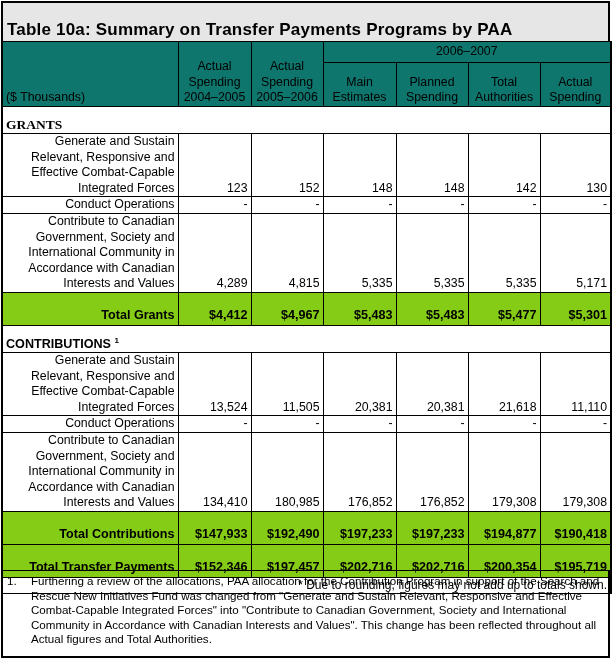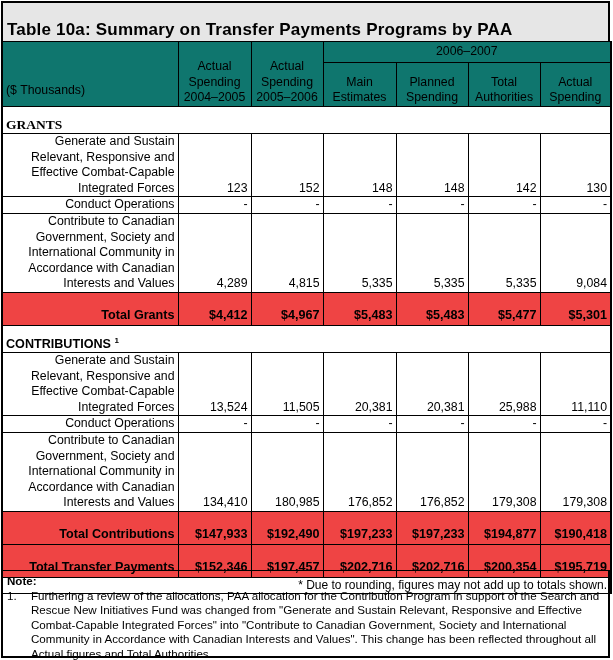--- a/index.html
+++ b/index.html
@@ -9,21 +9,21 @@
            background: #e6e6e6; box-sizing: border-box; border: 2px solid #000; border-bottom: 1px solid #000; }
   .title span { position: absolute; left: 4px; top: 17px; font-size: 17px; font-weight: bold; letter-spacing: 0.2px; }
   table { position: absolute; left: 1px; top: 41px; width: 609px; border-collapse: collapse; table-layout: fixed;
           border-left: 2px solid #000; border-right: 2px solid #000; }
   td, th { border: 1px solid #000; padding: 0 3px 0 3px; font-size: 12.3px; line-height: 15.6px; vertical-align: bottom; }
   th { background: #0f766e; font-weight: normal; text-align: center; }
   th.left { text-align: left; }
   td.lbl { text-align: right; }
   td.num { text-align: right; }
   tr.section td { font-family: "Liberation Serif", serif; font-weight: bold; font-size: 13.5px; line-height: 16px; padding-top: 10px; margin-left: 8px; }
-  tr.total td { background: #ef4444; font-weight: bold; height: 31px; font-size: 12.6px; padding-bottom: 1px; }
+  tr.total td { background: #84cc16; font-weight: bold; height: 31px; font-size: 12.6px; padding-bottom: 1px; }
   tr.foot td { font-size: 12px; line-height: 15px; }
   sup { font-size: 8px; vertical-align: super; line-height: 0; }
   .note { position: absolute; left: 1px; top: 570px; width: 609px; height: 88px; box-sizing: border-box;
           border: 2px solid #000; border-top: 1px solid #000; padding: 3px 6px 0 4px; font-size: 11.6px; line-height: 14.5px; }
   .note .nt { font-weight: bold; }
   .note .item { display: flex; }
   .note .item .n { width: 24px; flex: 0 0 24px; }
 </style>
 </head>
 <body>
@@ -37,21 +37,21 @@
     <col style="width:176px">
       <col style="width:73px">
       <col style="width:72px">
       <col style="width:73px">
       <col style="width:72px">
       <col style="width:72px">
       <col style="width:71px">
   </colgroup>
   <thead>
     <tr style="height:21px">
-      <th class="left" rowspan="2" style="padding-bottom:7px"><span>($ Thousands)</span></th>
+      <th class="left" rowspan="2" style="padding-bottom:0"><span>($ Thousands)</span></th>
       <th rowspan="2">
         <span>Actual</span><br><span>Spending</span><br><span>2004–2005</span>
       </th>
       <th rowspan="2">
         <span>Actual</span><br><span>Spending</span><br><span>2005–2006</span>
       </th>
       <th colspan="4" style="vertical-align:middle">2006–2007</th>
     </tr>
     <tr style="height:44px">
       <th><span>Main</span><br><span>Estimates</span></th>
@@ -86,21 +86,21 @@
     </tr>
     <tr>
       <td class="lbl">
         <span>Contribute to Canadian</span><br><span>Government, Society and</span><br><span>International Community in</span><br><span>Accordance with Canadian</span><br><span>Interests and Values</span>
       </td>
       <td class="num">4,289</td>
       <td class="num">4,815</td>
       <td class="num">5,335</td>
       <td class="num">5,335</td>
       <td class="num">5,335</td>
-      <td class="num">9,084</td>
+      <td class="num">5,171</td>
     </tr>
     <tr class="total">
       <td class="lbl">Total Grants</td>
       <td class="num">$4,412</td>
       <td class="num">$4,967</td>
       <td class="num">$5,483</td>
       <td class="num">$5,483</td>
       <td class="num">$5,477</td>
       <td class="num">$5,301</td>
     </tr>
@@ -110,21 +110,21 @@
       </td>
     </tr>
     <tr>
       <td class="lbl">
         <span>Generate and Sustain</span><br><span>Relevant, Responsive and</span><br><span>Effective Combat-Capable</span><br><span>Integrated Forces</span>
       </td>
       <td class="num">13,524</td>
       <td class="num">11,505</td>
       <td class="num">20,381</td>
       <td class="num">20,381</td>
-      <td class="num">25,988</td>
+      <td class="num">21,618</td>
       <td class="num">11,110</td>
     </tr>
     <tr>
       <td class="lbl">Conduct Operations</td>
       <td class="num">-</td>
       <td class="num">-</td>
       <td class="num">-</td>
       <td class="num">-</td>
       <td class="num">-</td>
       <td class="num">-</td>
@@ -158,18 +158,17 @@
       <td class="num">$200,354</td>
       <td class="num">$195,719</td>
     </tr>
     <tr class="foot">
       <td colspan="7" class="lbl">* Due to rounding, figures may not add up to totals shown.</td>
     </tr>
   </tbody>
 </table>
 
 <div class="note">
-  <div class="nt">Note:</div>
   <div class="item">
     <span class="n">1.</span>
     <span>Furthering a review of the allocations, PAA allocation for the Contribution Program in support of the Search and Rescue New Initiatives Fund was changed from "Generate and Sustain Relevant, Responsive and Effective Combat-Capable Integrated Forces" into "Contribute to Canadian Government, Society and International Community in Accordance with Canadian Interests and Values". This change has been reflected throughout all Actual figures and Total Authorities.</span>
   </div>
 </div>
 
 </body></html>

